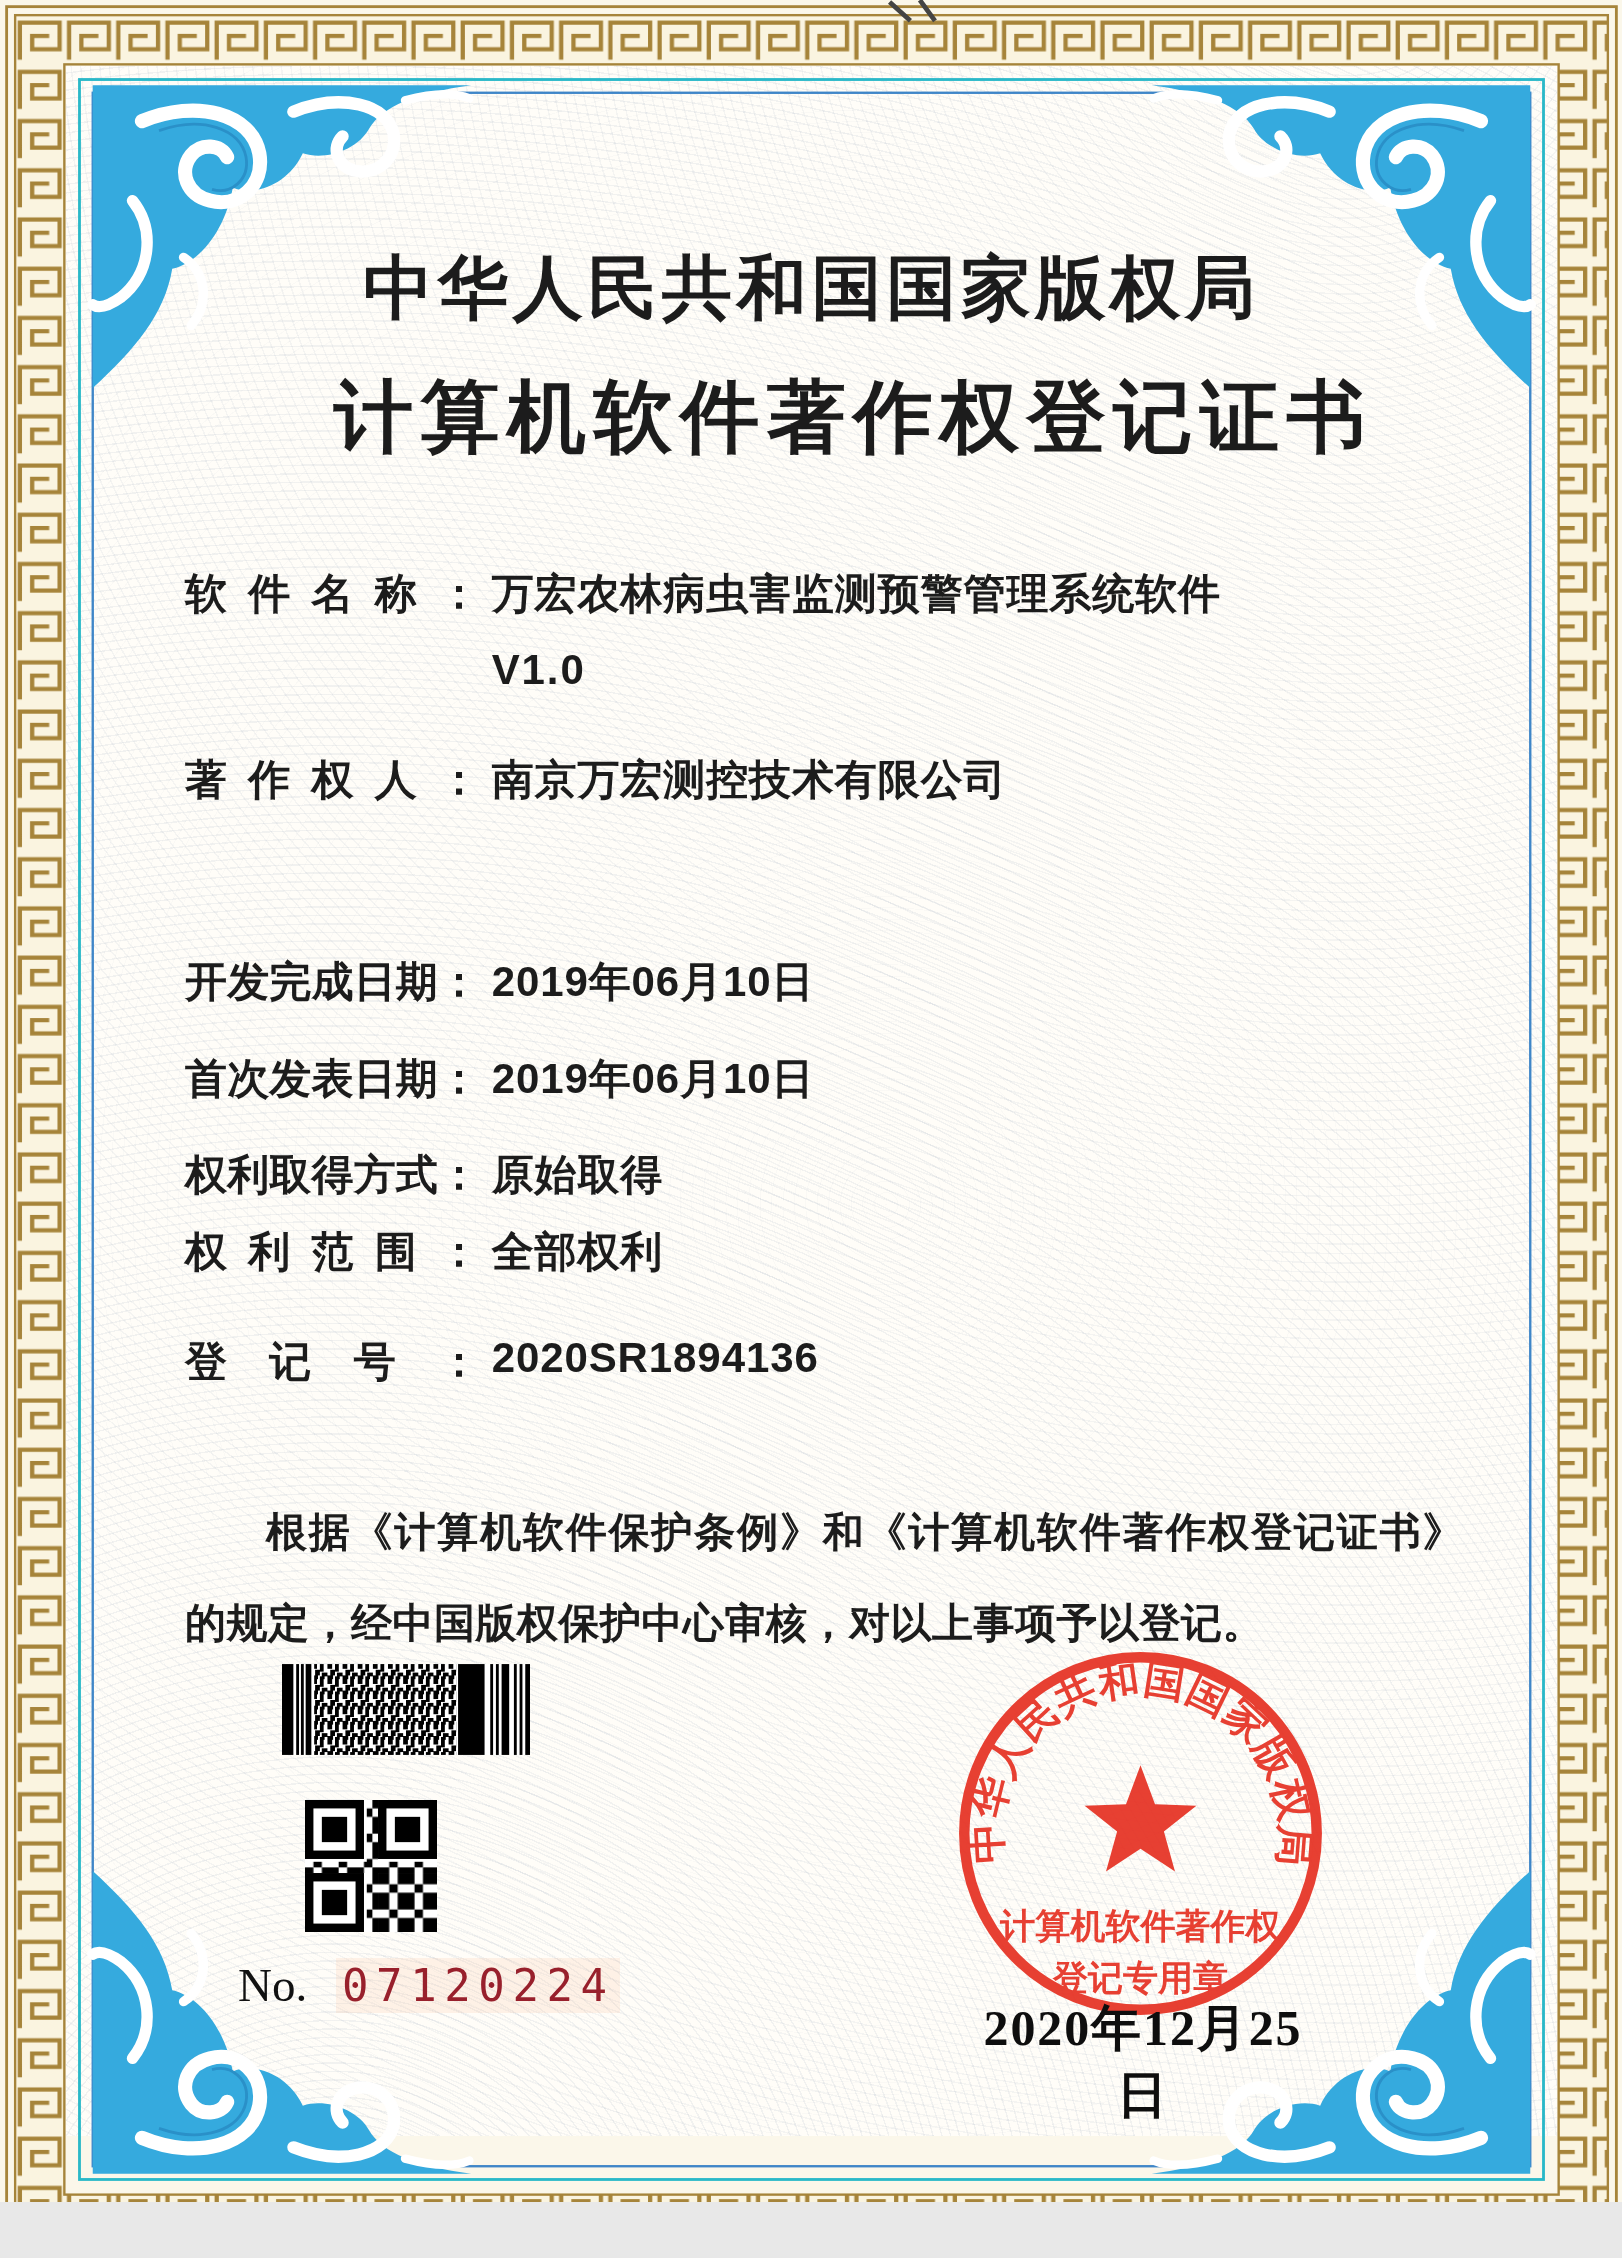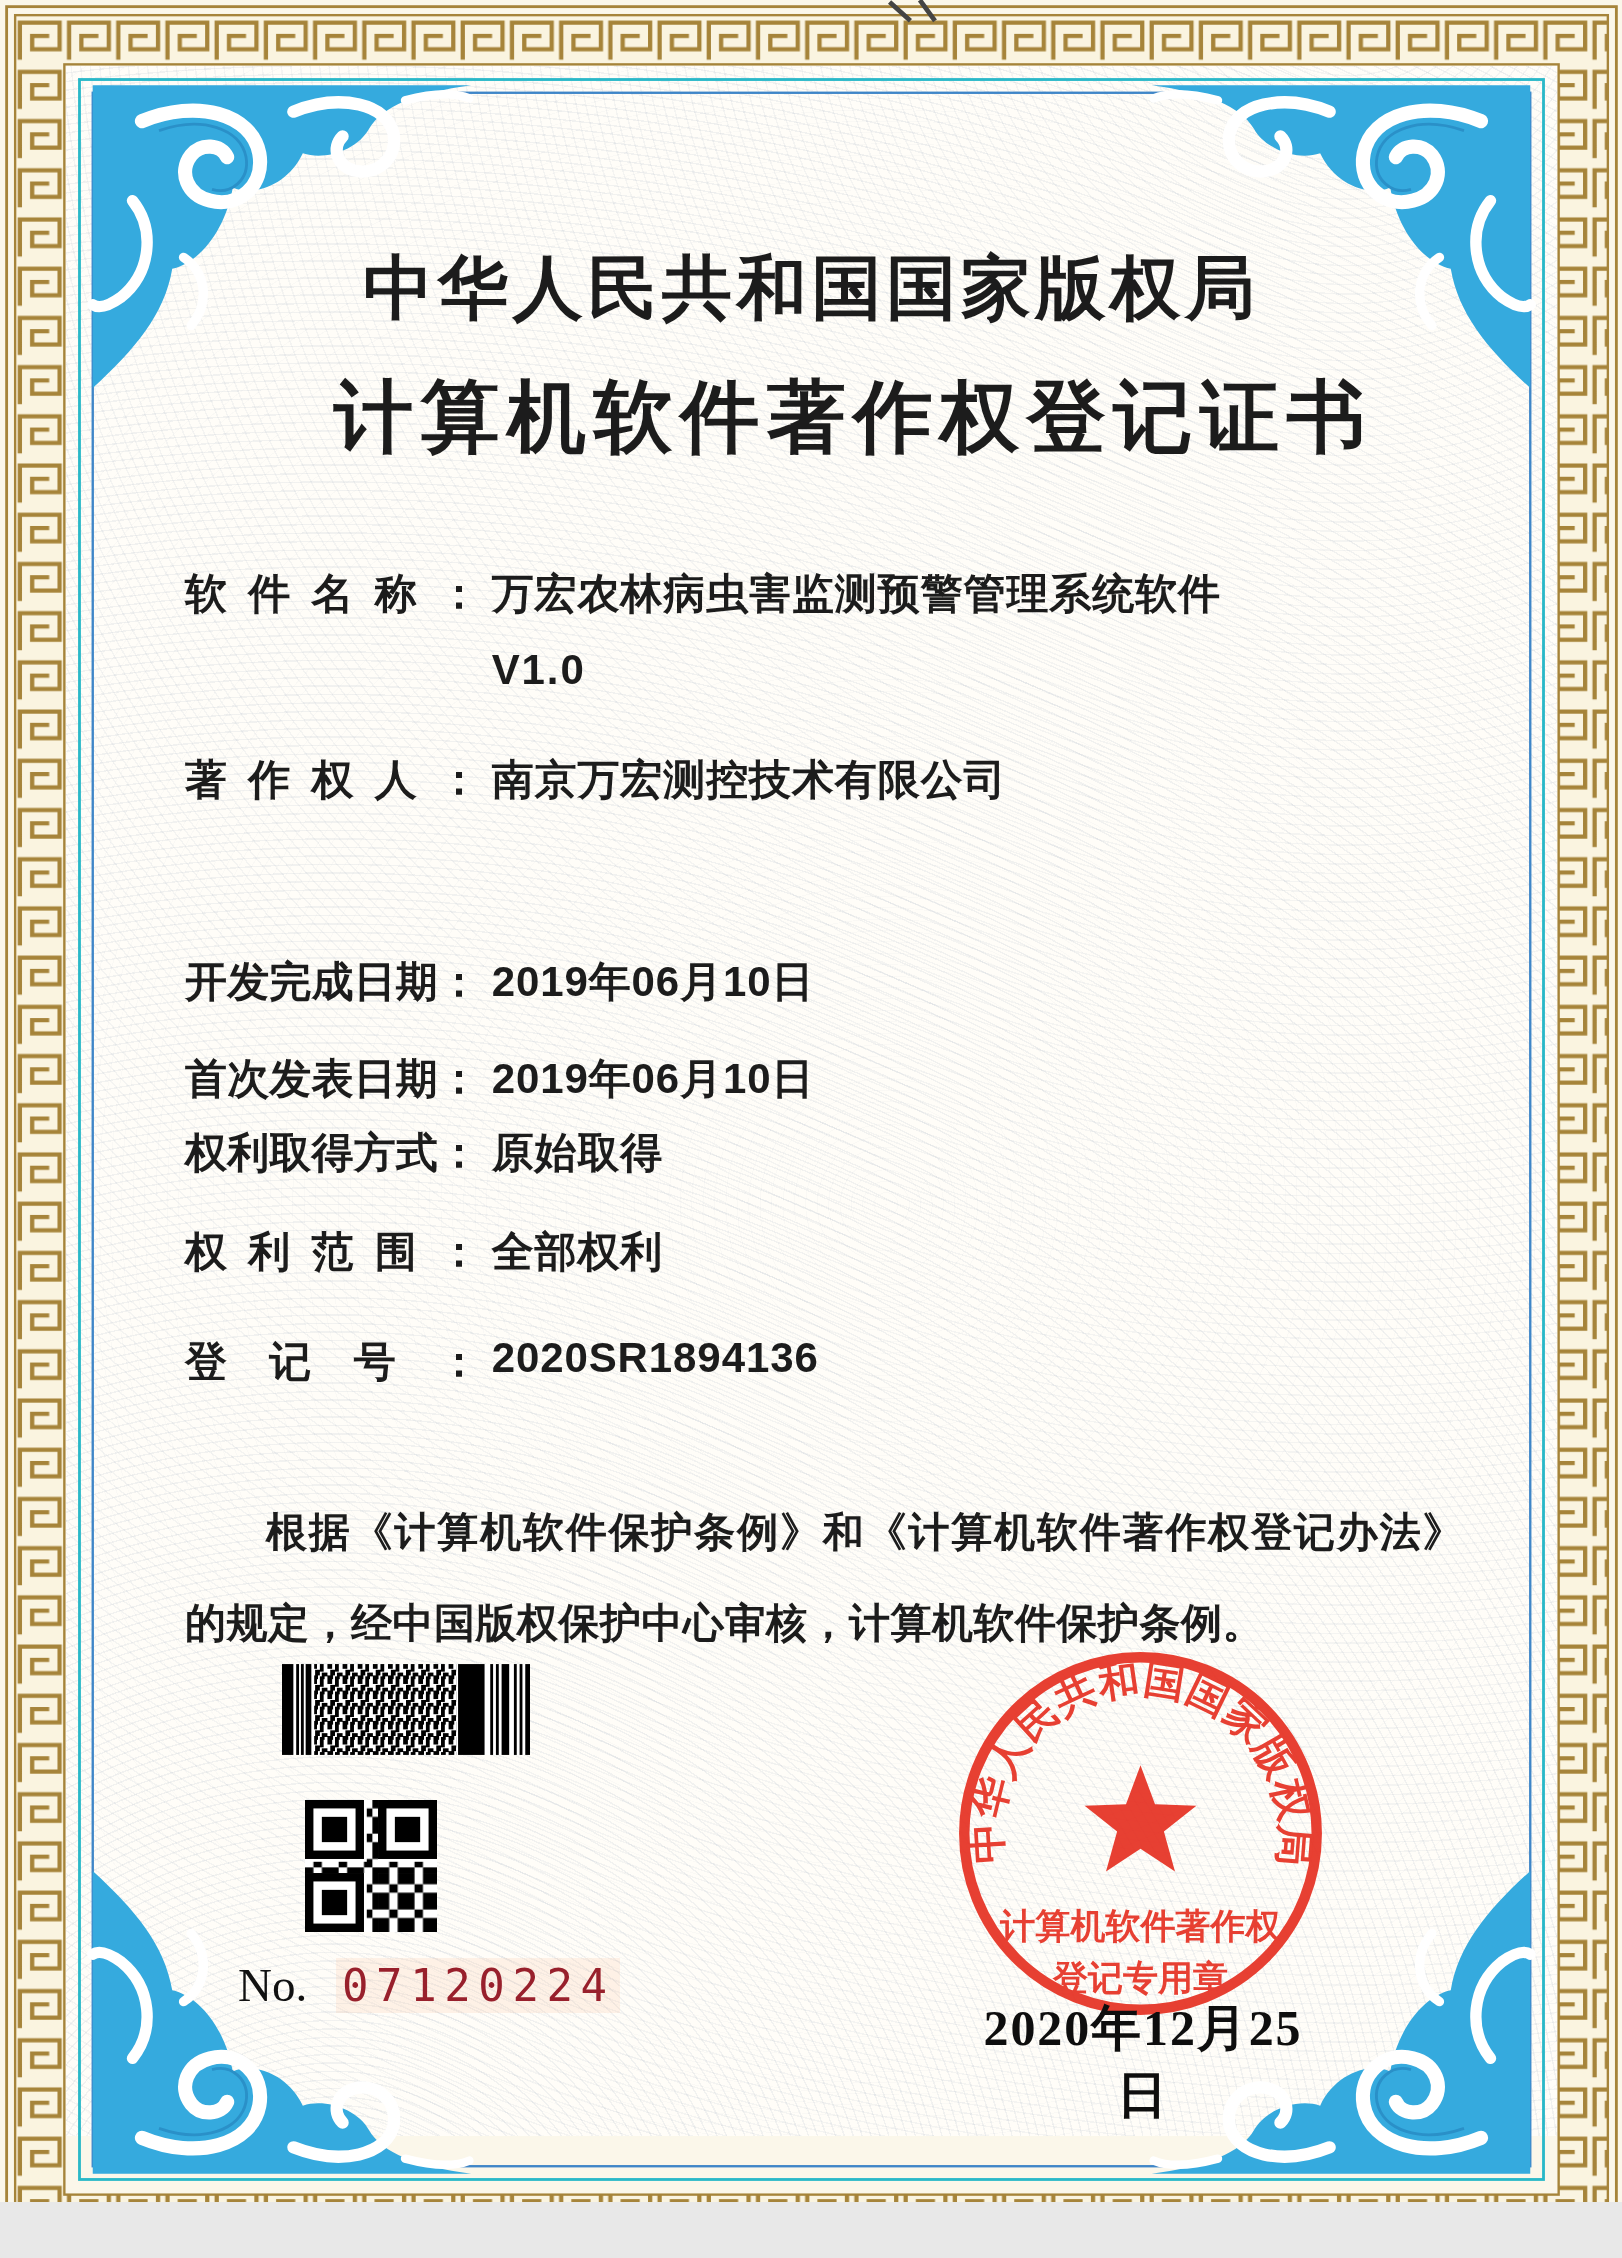--- a/index.html
+++ b/index.html
@@ -111,35 +111,35 @@
         <span class="fval">南京万宏测控技术有限公司</span>
       </div>
       <div class="frow" style="top:388px">
         <span class="flabel">开发完成日期：</span>
         <span class="fval">2019年06月10日</span>
       </div>
       <div class="frow" style="top:485px">
         <span class="flabel">首次发表日期：</span>
         <span class="fval">2019年06月10日</span>
       </div>
-      <div class="frow" style="top:559px">
+      <div class="frow" style="top:581px">
         <span class="flabel">权利取得方式：</span>
         <span class="fval">原始取得</span>
       </div>
       <div class="frow" style="top:658px">
         <span class="flabel">权利范围：</span>
         <span class="fval">全部权利</span>
       </div>
       <div class="frow" style="top:768px">
         <span class="flabel">登记号：</span>
         <span class="fval">2020SR1894136</span>
       </div>
     </div>
 
-    <p class="statement">根据《计算机软件保护条例》和《计算机软件著作权登记办法》的规定，经中国版权保护中心审核，计算机软件保护条例。</p>
+    <p class="statement">根据《计算机软件保护条例》和《计算机软件著作权登记证书》的规定，经中国版权保护中心审核，对以上事项予以登记。</p>
 
     <svg class="barcode" width="248" height="91" viewBox="0 0 262 96" xmlns="http://www.w3.org/2000/svg">
       <defs>
         <pattern id="bcnoise" width="16" height="16" patternUnits="userSpaceOnUse">
           <rect width="16" height="16" fill="#fff"></rect>
           <rect x="0" y="0" width="5" height="5" fill="#000"></rect>
           <rect x="8" y="0" width="4" height="8" fill="#000"></rect>
           <rect x="3" y="6" width="5" height="6" fill="#000"></rect>
           <rect x="10" y="9" width="6" height="4" fill="#000"></rect>
           <rect x="0" y="12" width="6" height="4" fill="#000"></rect>

